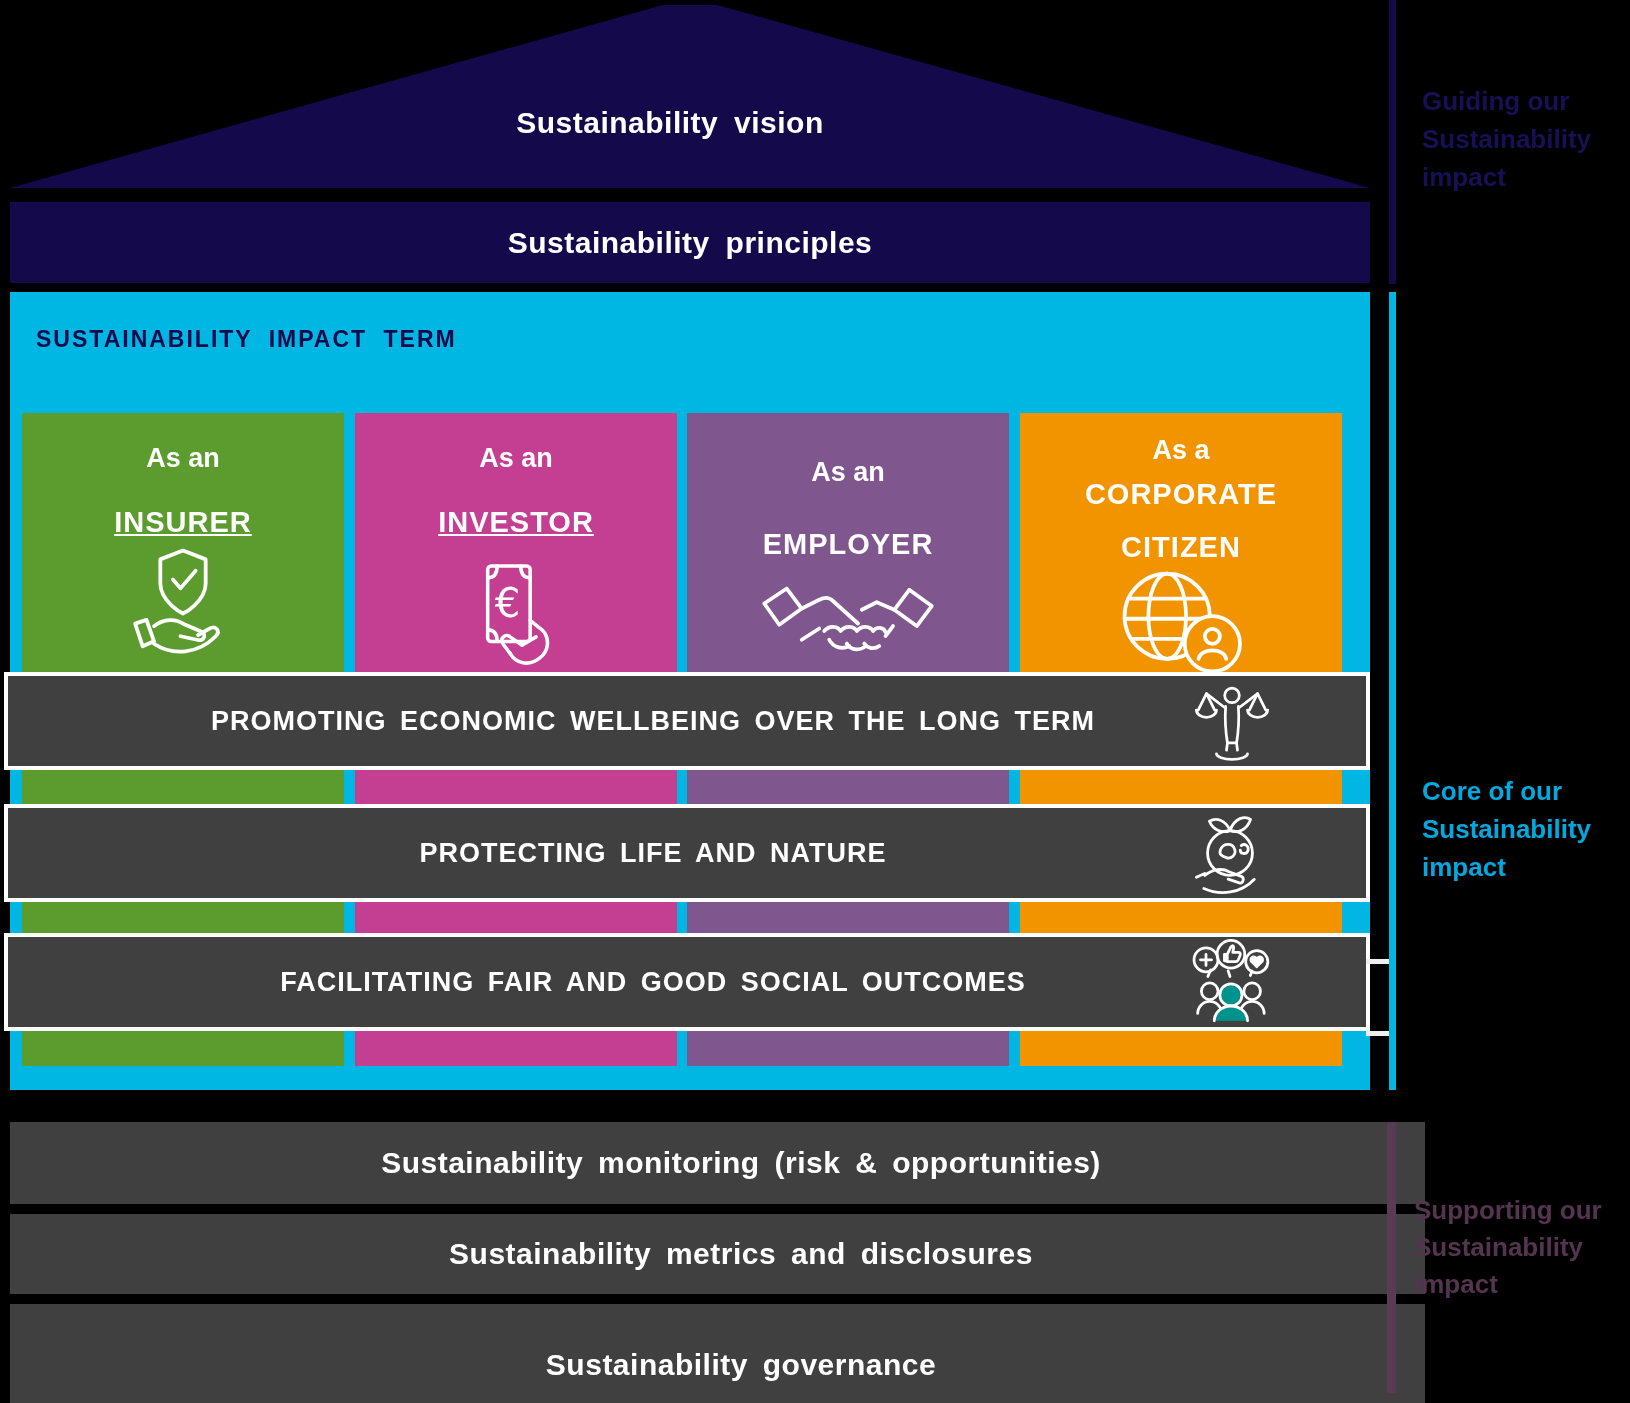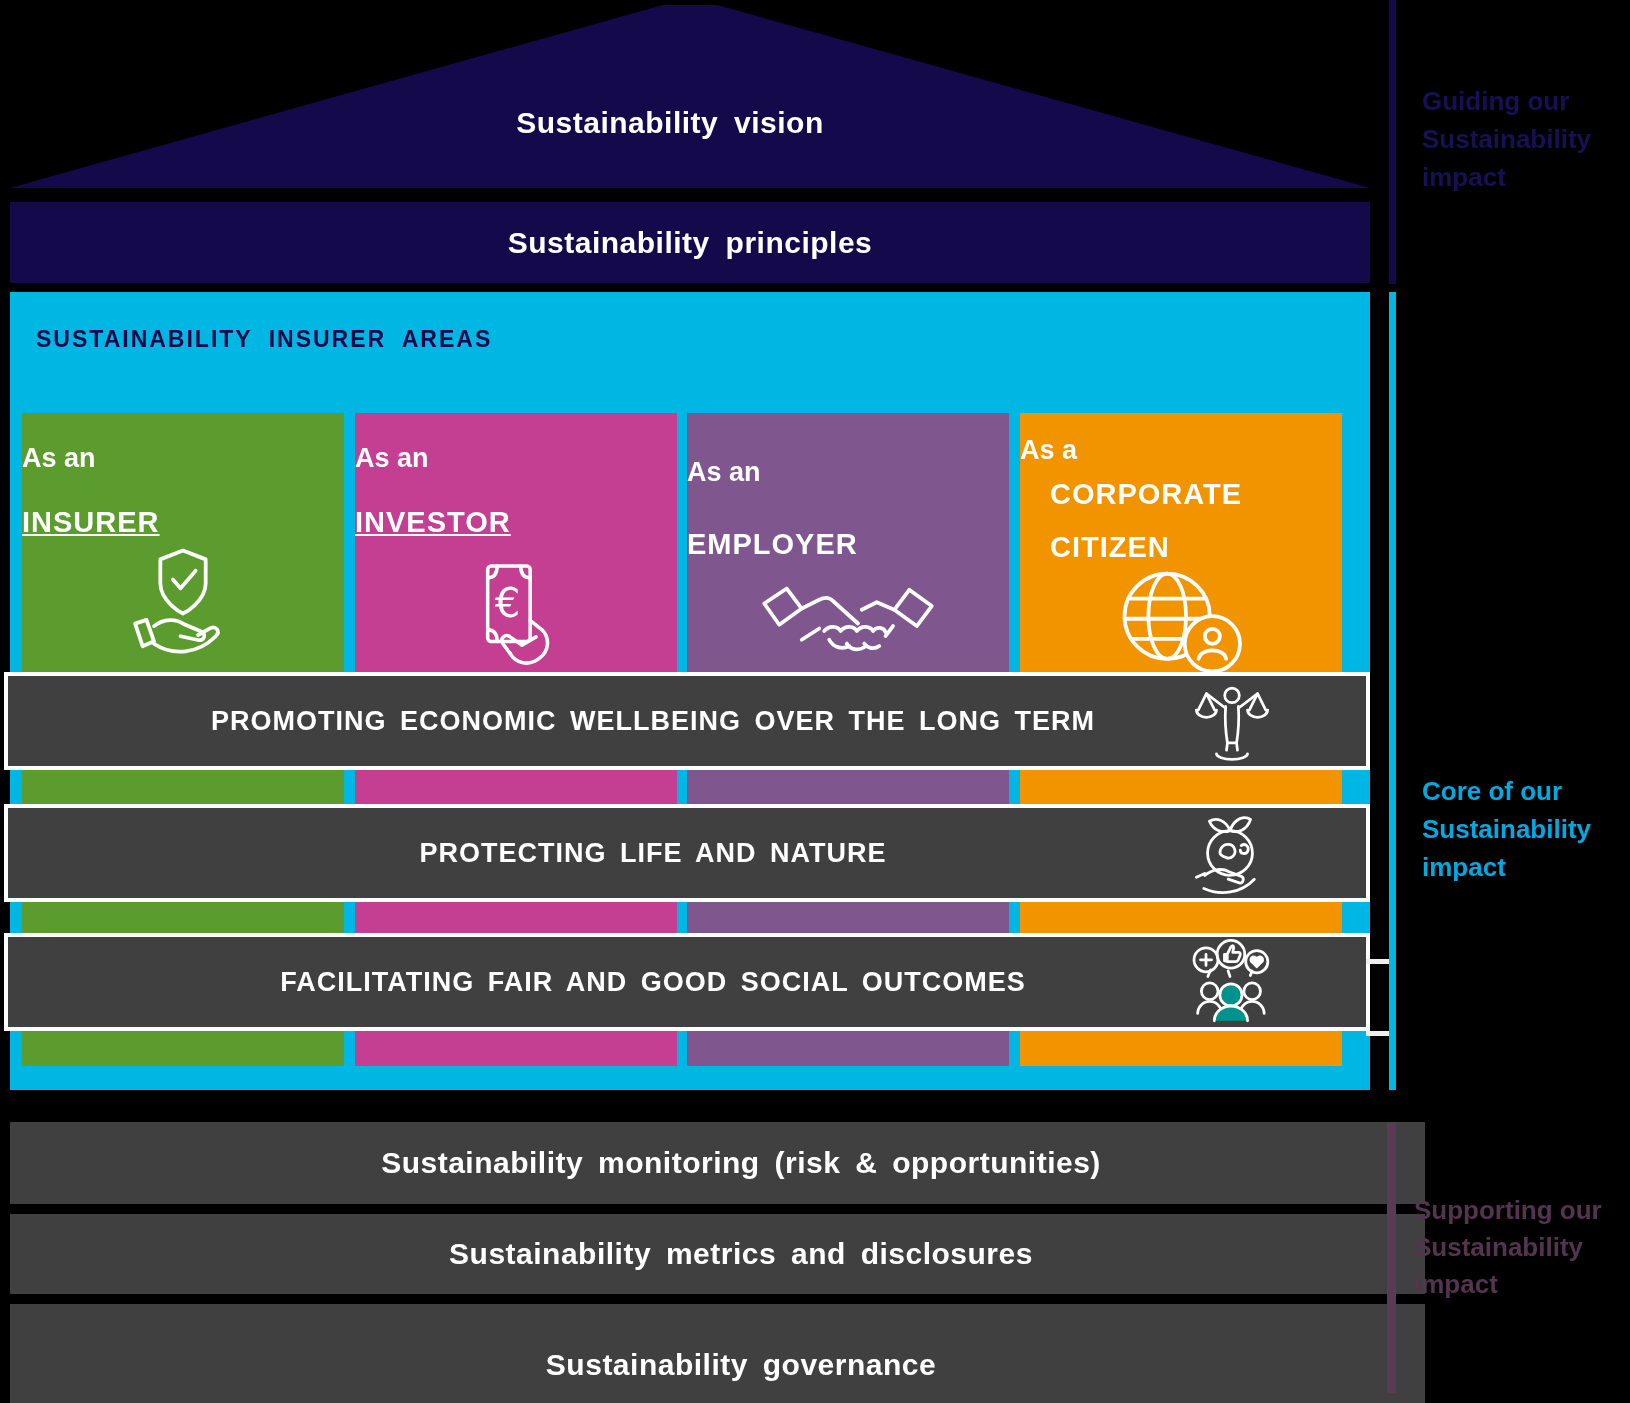--- a/index.html
+++ b/index.html
@@ -18,21 +18,21 @@
   .bracket{width:7px;}
   .guiding-bracket{left:1389px;top:0;height:284px;background:#140a4b;}
   .side-label{width:215px;font-size:26px;font-weight:bold;line-height:38px;}
   .guiding-label{left:1422px;top:82px;color:#171055;}
 
   
   .impact-panel{left:10px;top:292px;width:1360px;height:798px;background:#00b6e3;}
   .impact-title{left:36px;top:326px;color:#140a4b;font-size:23px;font-weight:bold;
         letter-spacing:2px;word-spacing:8px;}
   .col{top:413px;width:322px;height:653px;}
-  .col-head{color:#fff;font-weight:bold;}
+  .col-head{color:#fff;text-align:center;font-weight:bold;}
   .col-prefix{font-size:27px;}
   .col-name{font-size:29px;letter-spacing:1px;line-height:52px;}
   .col1{left:22px;background:#5c9c2f;}
   .col2{left:355px;background:#c43f92;}
   .col3{left:687px;background:#7f568e;}
   .col4{left:1020px;background:#f29400;}
   .col1 .col-prefix,.col2 .col-prefix{margin-top:30px;}
   .col1 .col-name,.col2 .col-name{margin-top:22px;text-decoration:underline;}
   .col3 .col-prefix{margin-top:44px;}
   .col3 .col-name{margin-top:30px;}
@@ -71,21 +71,21 @@
 
   <div class="abs roof"></div>
   <div class="abs vision-label">Sustainability vision</div>
   <div class="abs principles-bar">
     <span>Sustainability principles</span>
   </div>
   <div class="abs bracket guiding-bracket"></div>
   <div class="abs side-label guiding-label">Guiding our Sustainability impact</div>
 
   <div class="abs impact-panel"></div>
-  <div class="abs impact-title">SUSTAINABILITY INSURER AREAS</div>
+  <div class="abs impact-title">SUSTAINABILITY IMPACT TERM</div>
 
   <div class="abs col col1">
     <div class="col-head col-prefix">As an</div>
     <div class="col-head col-name">INSURER</div>
     <span class="col-icon">
       <svg width="126" height="122" viewBox="0 0 100 96" fill="none" stroke="#fff" stroke-width="3" stroke-linecap="round" stroke-linejoin="round">
         <path d="M50 4 L68 11 V30 C68 45 50 54 50 54 C50 54 32 45 32 30 V11 Z"></path>
         <path d="M42 27 L48 34 L60 20"></path>
         <path d="M12 62 l9 -3 l6 17 l-9 4 Z"></path>
         <path d="M27 64 C35 58 44 58 50 62 L64 68 C69 70 67 76 62 75 L48 72"></path>

